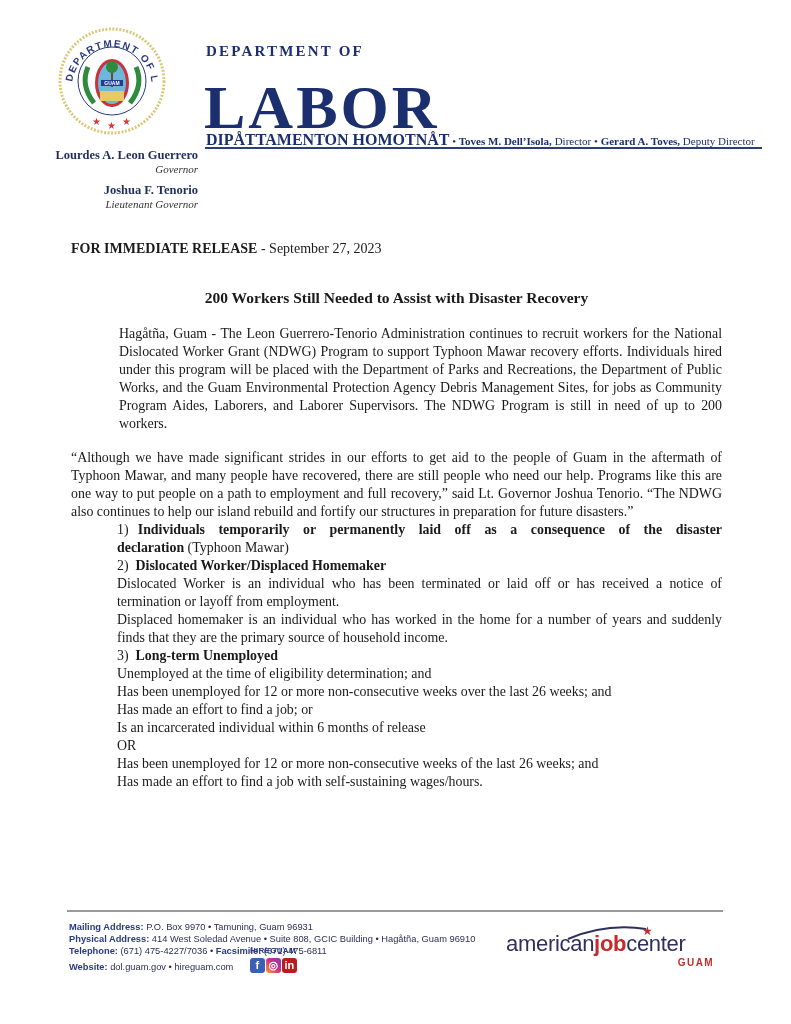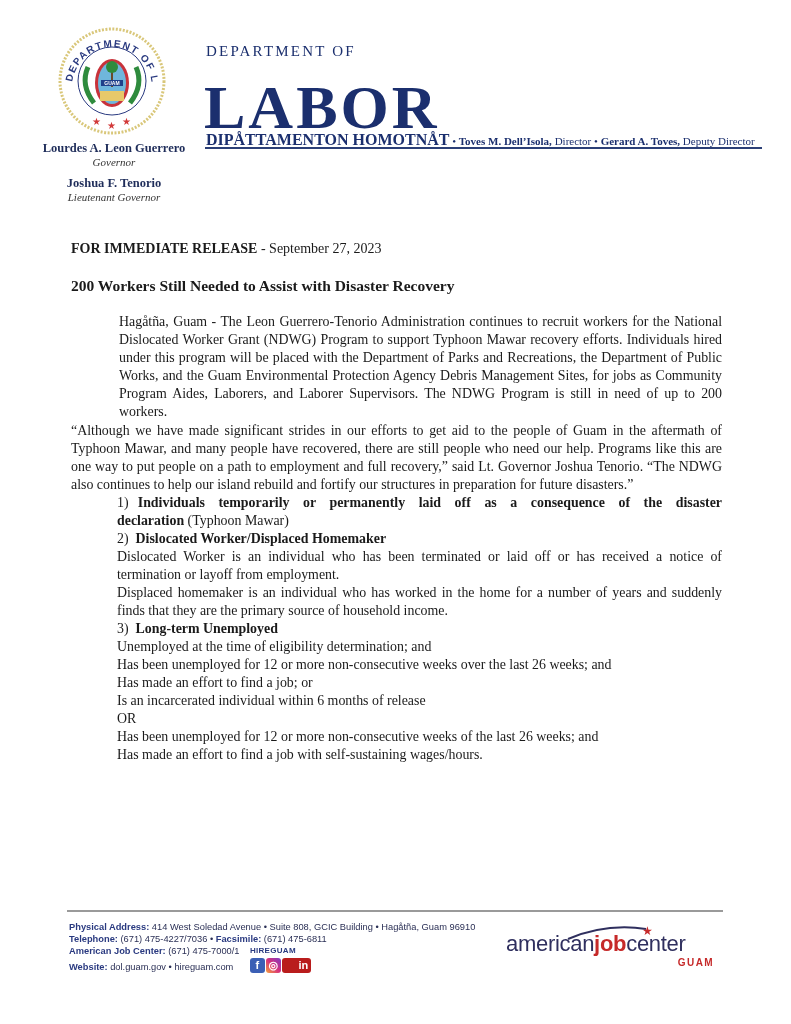--- a/index.html
+++ b/index.html
@@ -1,54 +1,54 @@
 <!DOCTYPE html>
 <html><head>
   <meta charset="utf-8">
   <style>
     html, body { margin: 0; padding: 0; background: #ffffff; }
     body { width: 791px; height: 1024px; position: relative; overflow: hidden;
       font-family: "Liberation Serif", serif; color: #1a1a1a; }
 
     .seal { position: absolute; left: 58px; top: 27px; width: 108px; height: 108px; }
-    .gov-block { position: absolute; left: 30px; top: 141px; width: 168px; text-align: center; color: #1f2d5a; font-family: Liberation Serif, serif; }
+    .gov-block { position: absolute; left: 30px; top: 148px; width: 168px; text-align: right; color: #1f2d5a; font-family: Liberation Serif, serif; }
     .gov-name { font-weight: bold; font-size: 12.5px; line-height: 15px; }
     .gov-title { font-style: italic; font-size: 11px; line-height: 13px; color: #333; }
     .gov-gap { height: 7px; }
 
-    .dept-of { position: absolute; left: 206px; top: 43px; font-size: 15px; font-weight: normal;
+    .dept-of { position: absolute; left: 206px; top: 43px; font-size: 15px; font-weight: bold;
       letter-spacing: 2.2px; color: #1b2f6e; }
     .labor { position: absolute; left: 204px; top: 76px; font-size: 62px; font-weight: bold;
       letter-spacing: 3px; color: #1b2f6e; line-height: 62px; }
     .dept-line { position: absolute; left: 206px; top: 131px; font-size: 11px; color: #1b2f6e; white-space: nowrap; }
     .dept-line .big { font-size: 16px; font-weight: bold; }
     .dept-line b { font-weight: bold; }
     .rule-top { position: absolute; left: 205px; top: 147px; width: 557px; height: 2px; background: #2b3f77; }
 
     .content { position: absolute; left: 71px; top: 240px; width: 651px; font-size: 13.9px; line-height: 18px; }
     .release { font-size: 14px; }
     .release b { font-weight: bold; margin-top: 40px; }
-    .headline { font-weight: bold; font-size: 15.5px; margin-top: 19px; }
+    .headline { text-align: center; font-weight: bold; font-size: 15.5px; margin-top: 31px; }
     .para { text-align: justify; margin-top: 18px; margin-left: 48px; }
-    .para2 { text-align: justify; margin-top: 1px; }
+    .para2 { text-align: justify; margin-top: 16px; }
     .intro { margin-top: 18px; }
     .list { margin-left: 46px; text-align: justify; }
     .list b { font-weight: bold; }
 
     .rule-bottom { position: absolute; left: 67px; top: 910px; width: 656px; height: 2px; background: #9a9a9a; }
     .footer { position: absolute; left: 69px; top: 921px; font-family: "Liberation Sans", sans-serif;
       font-size: 9.3px; line-height: 12.2px; color: #2a2f55; }
     .footer b { color: #2a3a80; font-weight: bold; }
     .social-row { display: inline-flex; align-items: flex-start; vertical-align: bottom; margin-left: 14px; position: relative; }
     .hireguam { position: absolute; left: 0px; top: -13px; font-size: 8px; font-weight: bold; color: #2a3a80; letter-spacing: 0.3px; }
     .sicon { display: inline-flex; width: 15px; height: 15px; border-radius: 3px; color: #fff; font-weight: bold;
       font-size: 11px; align-items: center; justify-content: center; margin-right: 1px; }
     .fb { background: #3b5fb5; }
     .ig { background: linear-gradient(45deg, #f7a23b, #d62f7c 50%, #7a3bc8); }
-    .li { background: #b91c1c; padding-left: 14px; }
+    .li { background: #b91c1c; }
 
     .ajc { position: absolute; left: 506px; top: 925px; width: 220px; height: 50px; }
     .ajc-text { position: absolute; left: 0; top: 6px; font-family: "Liberation Sans", sans-serif;
       font-size: 22px; color: #2f2f5e; letter-spacing: -0.3px; white-space: nowrap; }
     .ajc-text .job { color: #c62a2a; font-weight: bold; }
     .ajc-guam { position: absolute; right: 12px; top: 32px; font-family: "Liberation Sans", sans-serif;
       font-weight: bold; font-size: 10px; letter-spacing: 1.4px; color: #c62a2a; }
     .ajc-swoosh { position: absolute; left: 60px; top: -4px; width: 90px; height: 20px; }
   </style>
 </head>
@@ -118,23 +118,23 @@
     <div>Is an incarcerated individual within 6 months of release</div>
     <div>OR</div>
     <div>Has been unemployed for 12 or more non-consecutive weeks of the last 26 weeks; and</div>
     <div>Has made an effort to find a job with self-sustaining wages/hours.</div>
   </div>
 </div>
 
 <div class="rule-bottom"></div>
 
 <div class="footer">
+  <div><b>Mailing Address:</b><span> P.O. Box 9970 • Tamuning, Guam 96931</span></div>
   <div><b>Physical Address:</b><span> 414 West Soledad Avenue • Suite 808, GCIC Building • Hagåtña, Guam 96910</span></div>
   <div><b>Telephone:</b><span> (671) 475-4227/7036 • </span><b>Facsimile:</b><span> (671) 475-6811</span></div>
-  <div><b>American Job Center:</b><span> (671) 475-7000/1</span></div>
   <div><b>Website:</b><span> dol.guam.gov • hireguam.com</span>
     <span class="social-row">
       <span class="hireguam">HIREGUAM</span>
       <span class="sicon fb">f</span>
       <span class="sicon ig">◎</span>
       <span class="sicon li">in</span>
     </span>
   </div>
 </div>
 

